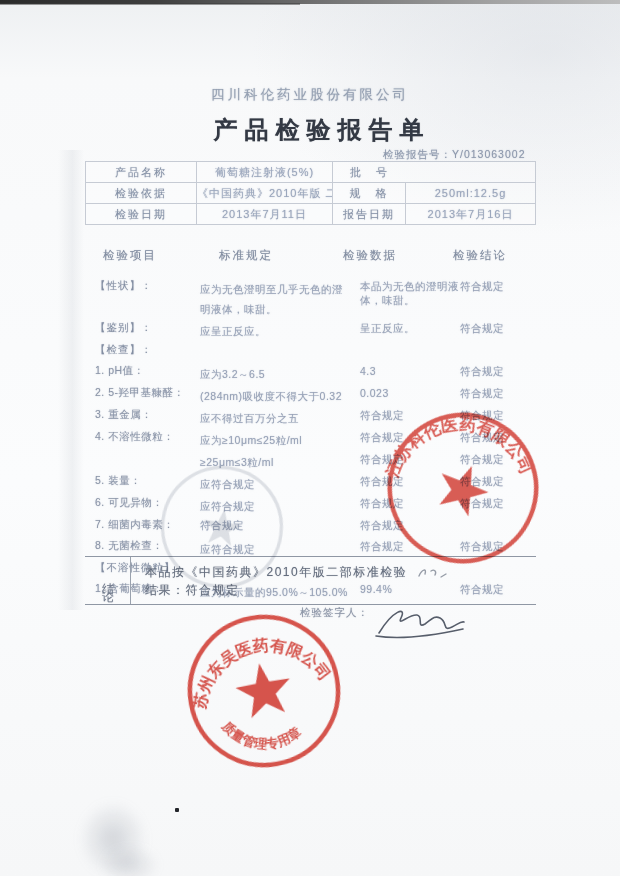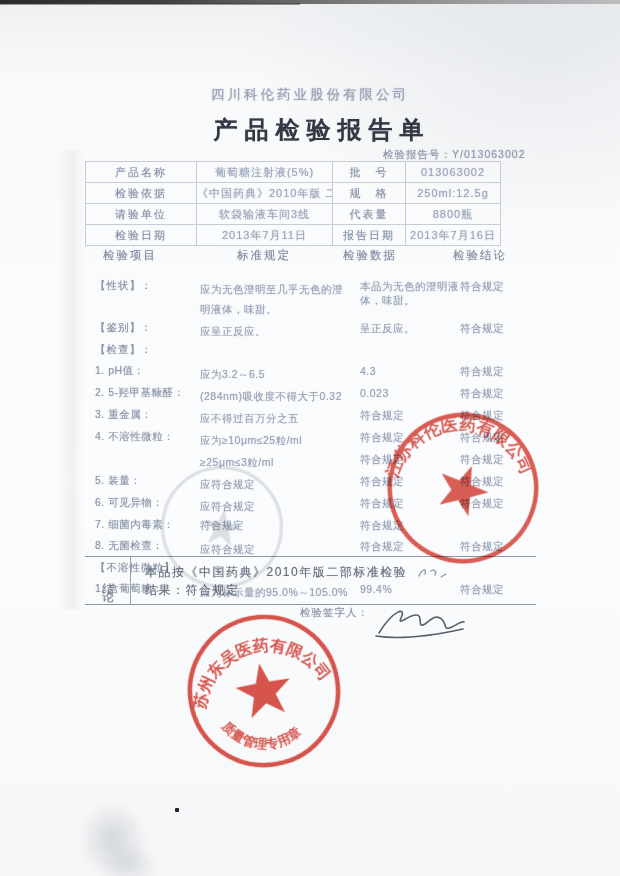--- a/index.html
+++ b/index.html
@@ -22,36 +22,36 @@
   .dot{position:absolute;left:175px;top:808px;width:4px;height:4px;background:#23252a;border-radius:1px;}
 
   .company{position:absolute;left:0;top:86px;width:620px;text-align:center;
     font-size:13.5px;letter-spacing:3px;color:#95a0b2;text-shadow:0 0 1.4px rgba(140,152,172,.7);}
   .title{position:absolute;left:12px;top:114px;width:620px;text-align:center;
     font-size:24px;font-weight:bold;letter-spacing:7px;color:#333944;text-shadow:0 0 .8px rgba(45,52,64,.55);}
   .report-no{position:absolute;left:383px;top:148px;font-size:10.5px;color:#8e99ad;
     letter-spacing:1px;text-shadow:0 0 1.2px rgba(140,152,172,.65);}
 
   
-  .info-table{position:absolute;left:85px;top:161px;width:416px;border:1px solid #c6cbd4;
+  .info-table{position:absolute;left:85px;top:161px;width:451px;border:1px solid #c6cbd4;
     box-sizing:border-box;background:rgba(255,255,255,.25);}
   .info-row{display:grid;grid-template-columns:111px 136px 73px 1fr;border-bottom:1px solid #c6cbd4;}
   .info-row:last-child{border-bottom:none;}
   .info-cell{height:20px;line-height:20px;text-align:center;font-size:11px;border-right:1px solid #c6cbd4;
     overflow:hidden;white-space:nowrap;}
   .info-cell:last-child{border-right:none;}
   .info-cell.label{color:#8692a7;letter-spacing:2px;text-shadow:0 0 1.2px rgba(140,152,172,.6);}
   .info-cell.value{color:#9aa6bc;letter-spacing:1px;text-shadow:0 0 1.4px rgba(150,162,182,.65);}
 
   
   .items{position:absolute;left:95px;top:248px;width:442px;font-size:10.5px;color:#97a2b7;}
   .items-header{position:relative;height:22px;font-size:11.5px;color:#828da1;letter-spacing:2px;
     text-shadow:0 0 1px rgba(130,142,162,.6);margin-bottom:8px;}
   .items-header span{position:absolute;top:0;}
-  .ih0{left:8px;} .ih1{left:142px;} .ih2{left:248px;} .ih3{left:358px;}
+  .ih0{left:8px;} .ih1{left:124px;} .ih2{left:248px;} .ih3{left:358px;}
   .irow{display:grid;grid-template-columns:105px 160px 100px 77px;min-height:19px;
     padding:1px 0;align-items:start;text-shadow:0 0 1.3px rgba(150,160,180,.6);letter-spacing:.5px;}
   .irow.section{}
   .irow .c-item{color:#8b95a8;}
   .irow.section .c-item, .irow.sectionitem .c-item{color:#838ea2;letter-spacing:1px;}
   .irow .c-std{padding-right:8px;line-height:20px;}
   .irow .c-data{line-height:14px;}
   .irow .c-res{line-height:14px;}
 
   
@@ -89,33 +89,26 @@
 
   <div class="company">四川科伦药业股份有限公司</div>
   <div class="title">产品检验报告单</div>
   <div class="report-no">检验报告号：Y/013063002</div>
 
   <div class="info-table">
       <div class="info-row">
         <div class="info-cell label">产品名称</div>
         <div class="info-cell value">葡萄糖注射液(5%)</div>
         <div class="info-cell label">批　号</div>
-        <div class="info-cell value">013063002</div>
       </div>
       <div class="info-row">
         <div class="info-cell label">检验依据</div>
         <div class="info-cell value">《中国药典》2010年版 二部</div>
         <div class="info-cell label">规　格</div>
         <div class="info-cell value">250ml:12.5g</div>
-      </div>
-      <div class="info-row">
-        <div class="info-cell label">请验单位</div>
-        <div class="info-cell value">软袋输液车间3线</div>
-        <div class="info-cell label">代表量</div>
-        <div class="info-cell value">8800瓶</div>
       </div>
       <div class="info-row">
         <div class="info-cell label">检验日期</div>
         <div class="info-cell value">2013年7月11日</div>
         <div class="info-cell label">报告日期</div>
         <div class="info-cell value">2013年7月16日</div>
       </div>
     </div>
 
   <div class="items">

